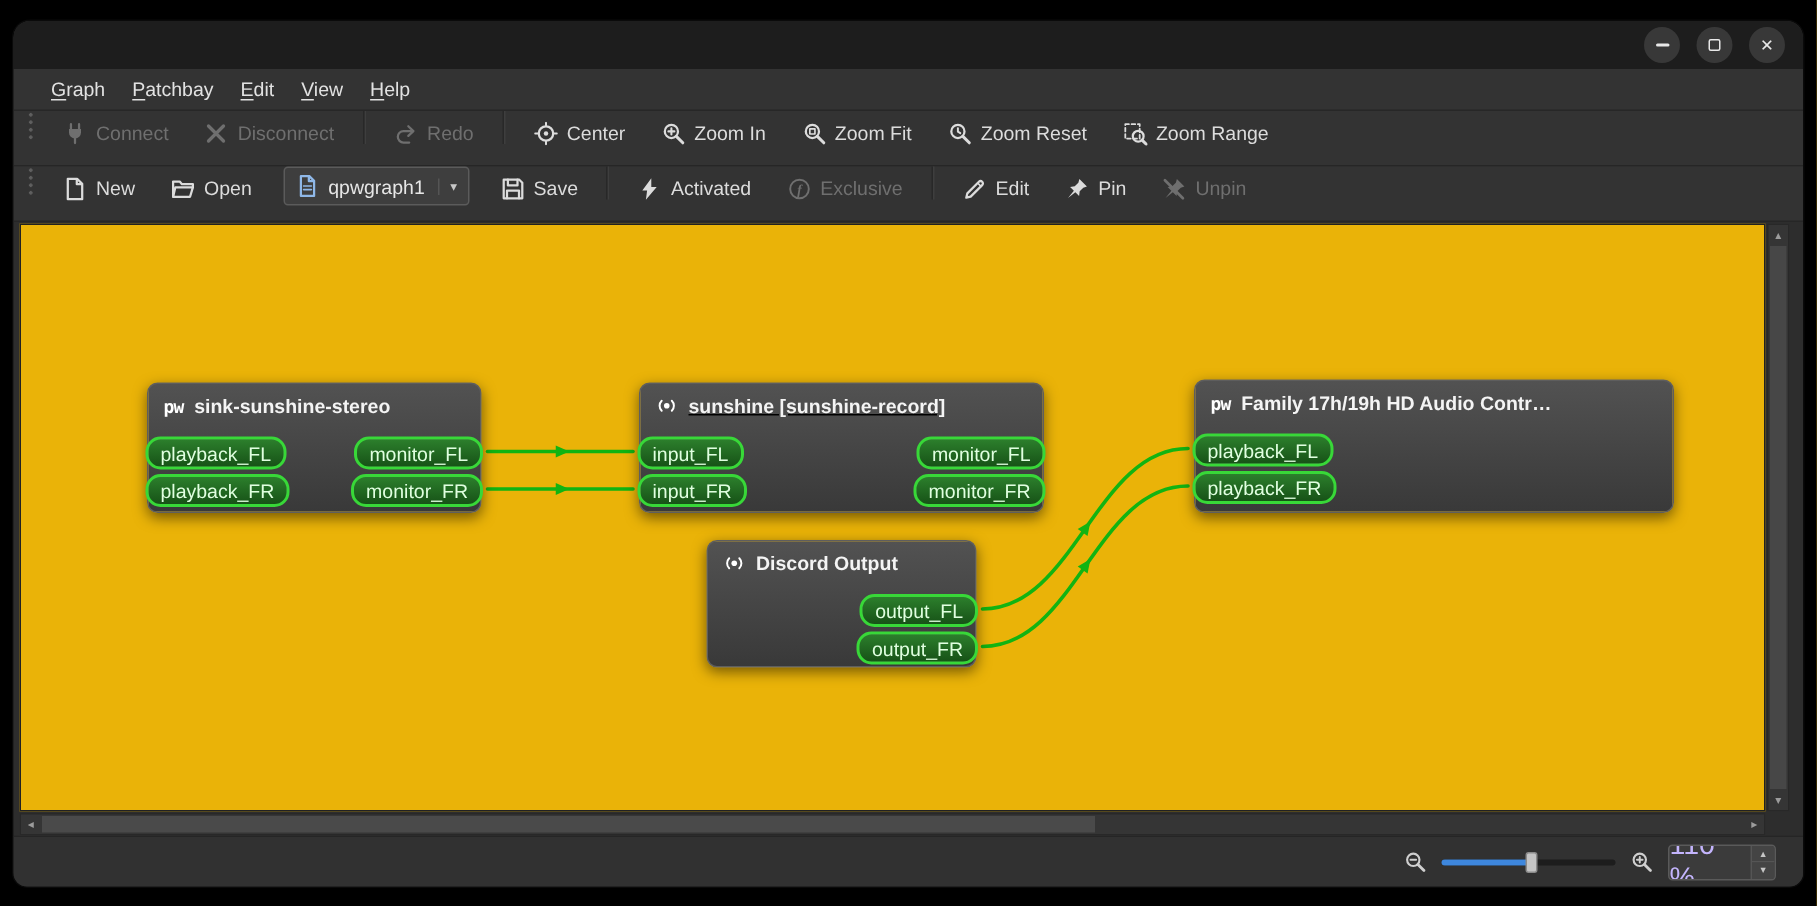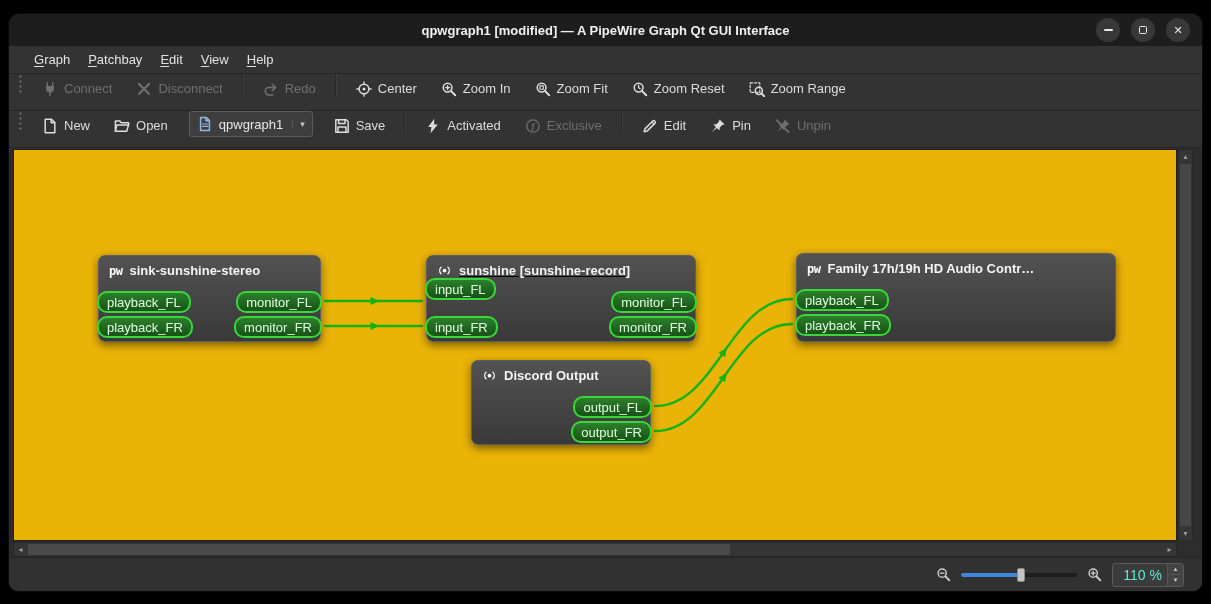--- a/index.html
+++ b/index.html
@@ -55,32 +55,31 @@
   .hhandle{position:absolute;top:1px;bottom:1px;left:14px;width:702px;background:#4a4a4a}
   
   .statusbar{height:34px;background:#313131;border-top:1px solid #252525;display:flex;align-items:center;justify-content:flex-end;gap:10px;padding-right:18px}
   .statmag{color:#cfcfcf}
   .statmag svg{width:15px;height:15px}
   .slider{position:relative;width:116px;height:16px;cursor:default}
   .groove{position:absolute;left:0;right:0;top:6px;height:4px;background:#1d1d1d;border-radius:2px}
   .fill{position:absolute;left:0;top:6px;height:4px;background:#3e87dd;border-radius:2px;width:52%}
   .shandle{position:absolute;top:1px;width:8px;height:14px;background:#c4c4c4;border:1px solid #8a8a8a;border-radius:2px;left:calc(52% - 4px)}
   .spin{display:flex;align-items:stretch;height:24px;background:#3b3b3b;border:1px solid #5a5a5a;border-radius:3px;overflow:hidden}
-  .spinval{display:flex;align-items:center;justify-content:flex-end;width:54px;padding-right:5px;color:#5eead4;font-size:14px}
+  .spinval{display:flex;align-items:center;justify-content:flex-end;width:54px;padding-right:5px;color:#c4b5fd;font-size:19px}
   .spinbtns{display:flex;flex-direction:column;width:16px;border-left:1px solid #555}
   .spinbtn{flex:1;display:flex;align-items:center;justify-content:center;font-size:7px;color:#c6c6c6;background:#444}
   .spinbtn:first-child{border-bottom:1px solid #555}
 </style>
 </head>
 <body>
 
 <div class="window">
 
   <div class="titlebar">
-    <div class="title">qpwgraph1 [modified] — A PipeWire Graph Qt GUI Interface</div>
     <div class="winbtns">
       <div class="winbtn">
           <span class="minbar"></span>
         </div>
       <div class="winbtn">
           <span class="maxsq"></span>
         </div>
       <div class="winbtn">
           <span>✕</span>
         </div>
@@ -291,21 +290,21 @@
         <div class="node" style="left: 412px; top: 105px; width: 270px; height: 87px; text-decoration: underline;">
           <div class="node-title">
             <span class="node-icon">
               <svg viewBox="0 0 16 16">
                 <circle cx="8" cy="8" r="2" style="fill:#fff;stroke:none"></circle>
                 <path d="M4.4 4.4a5.1 5.1 0 0 0 0 7.2M11.6 4.4a5.1 5.1 0 0 1 0 7.2" style="stroke:#fff;fill:none;stroke-width:1.4;stroke-linecap:round"></path>
               </svg>
             </span>
             <span>sunshine [sunshine-record]</span>
           </div>
-          <div class="port left" style="top: 22px;">input_FL</div>
+          <div class="port left" style="top: 35px;">input_FL</div>
           <div class="port left" style="top: 60px;">input_FR</div>
           <div class="port right" style="top: 35px;">monitor_FL</div>
           <div class="port right" style="top: 60px;">monitor_FR</div>
         </div>
         <div class="node" style="left: 782px; top: 103px; width: 320px; height: 89px;">
           <div class="node-title">
             <span class="node-icon pw">pw</span>
             <span>Family 17h/19h HD Audio Contr…</span>
           </div>
           <div class="port left" style="top: 35px;">playback_FL</div>

